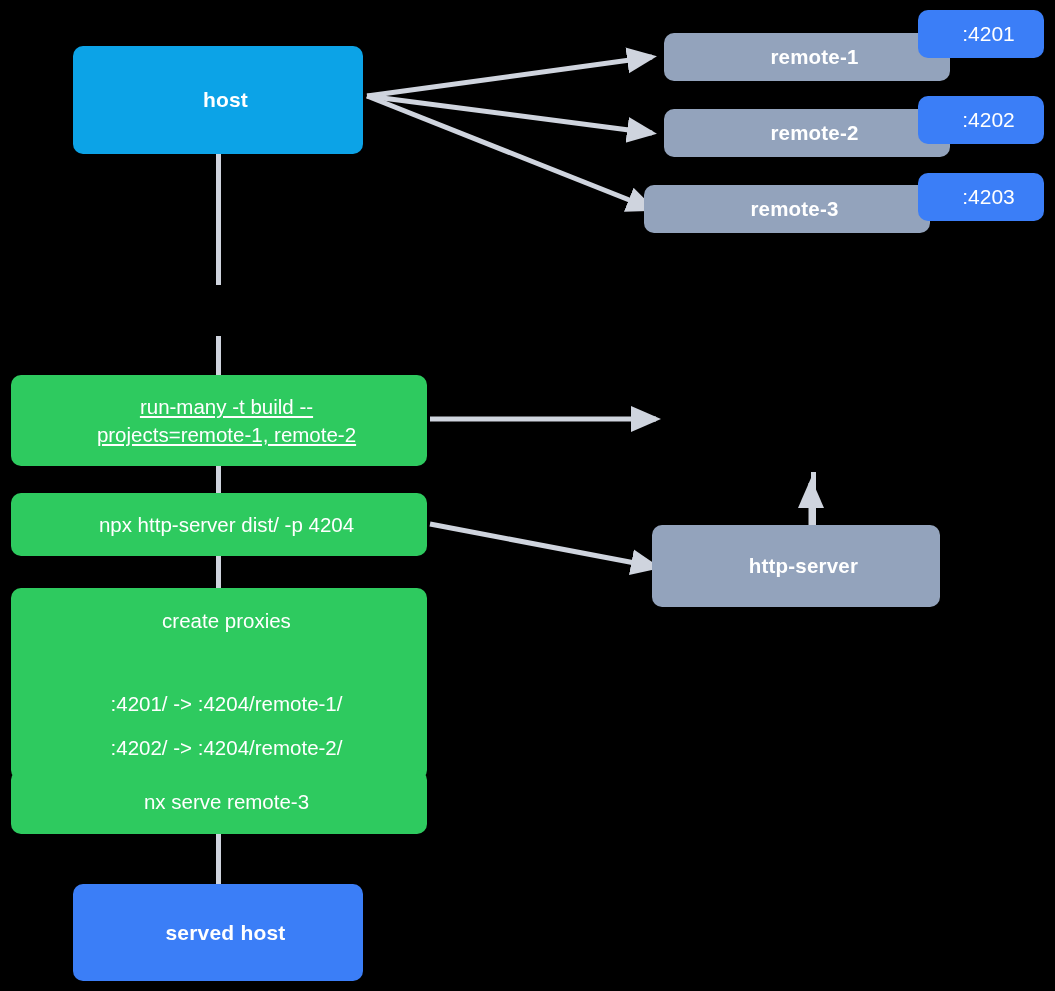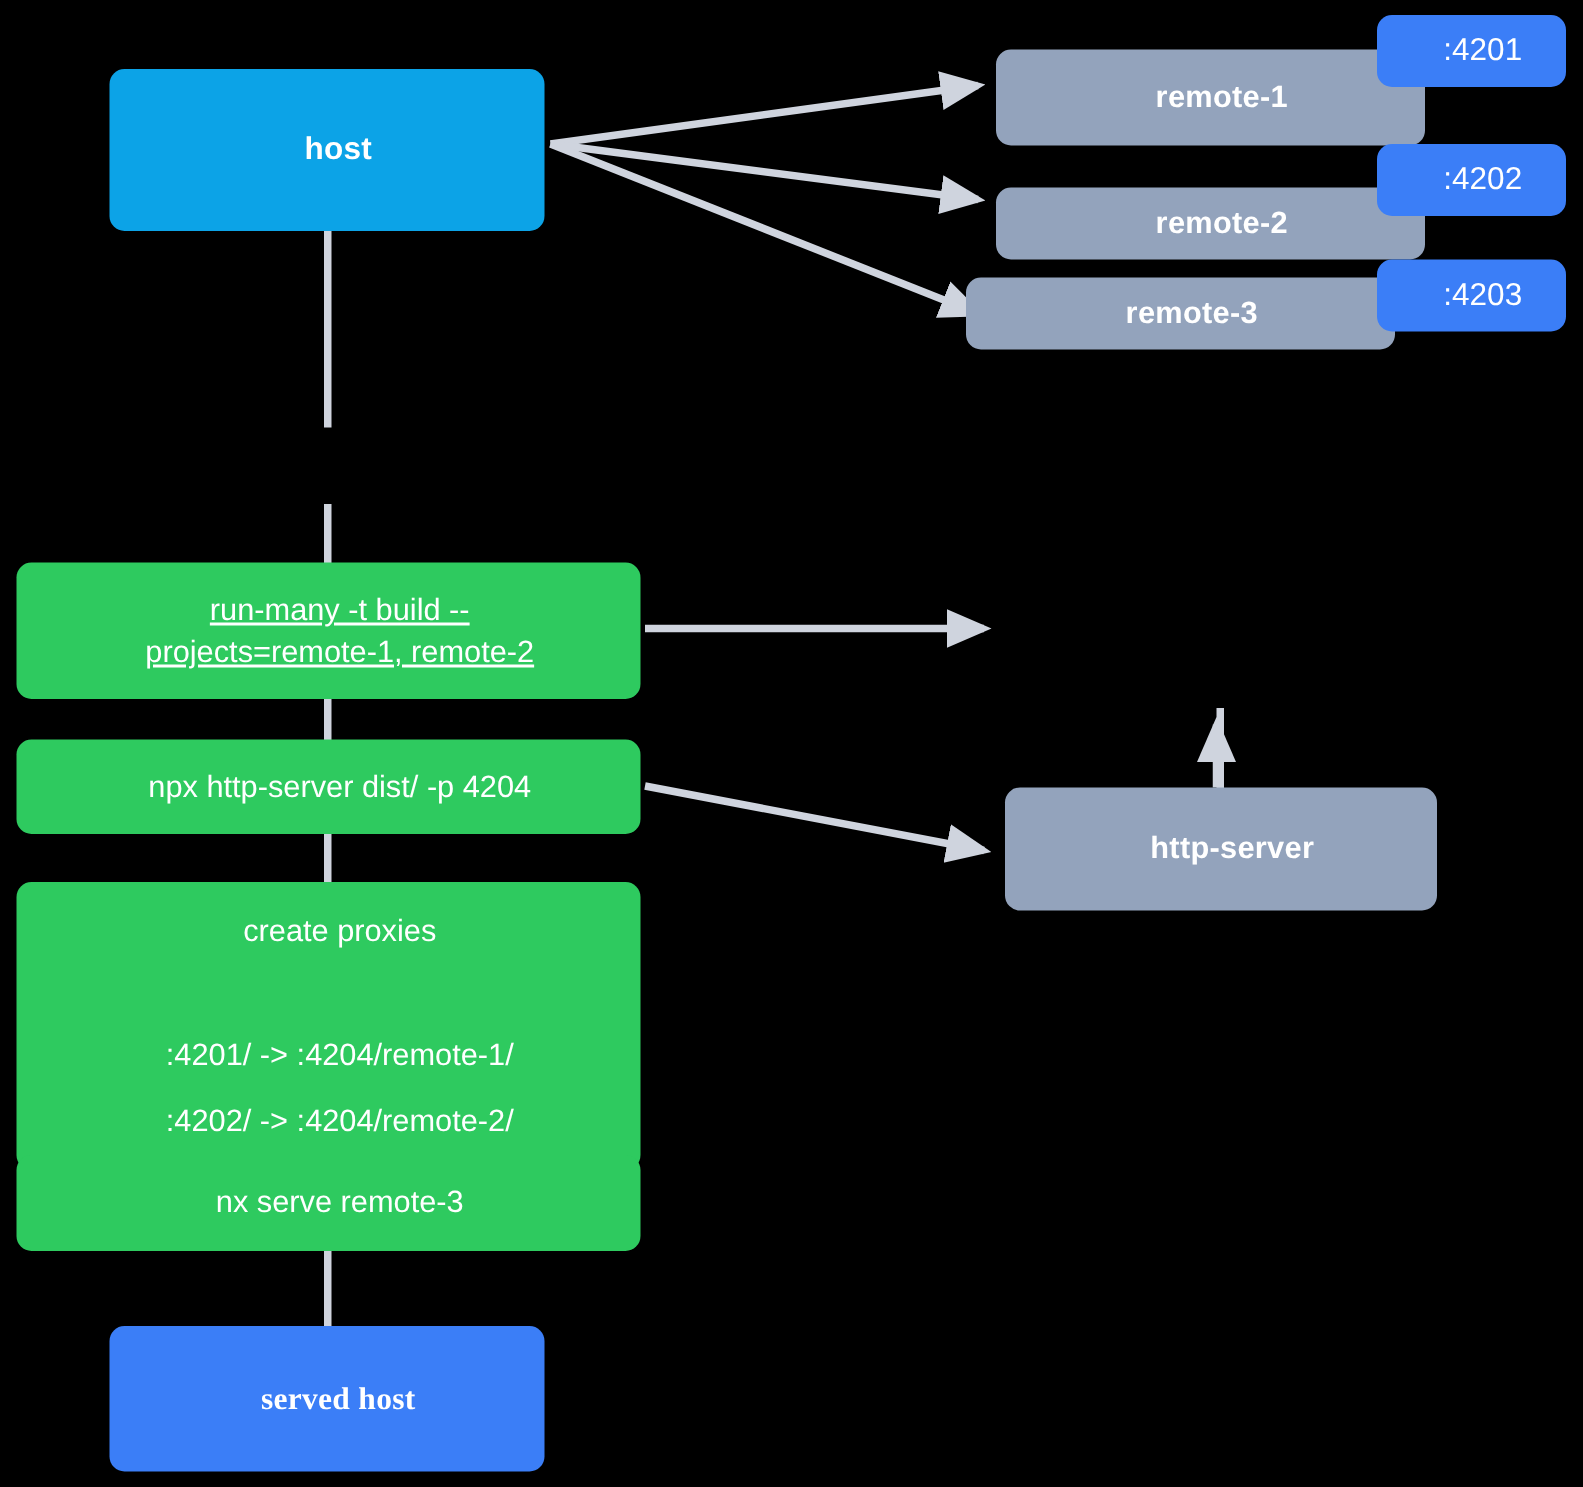--- a/index.html
+++ b/index.html
@@ -129,28 +129,28 @@
       <line x1="430" y1="419" x2="656" y2="419" marker-end="url(#arrowhead)"></line>
       <line x1="430" y1="524" x2="656" y2="567" marker-end="url(#arrowhead)"></line>
       <line x1="811" y1="525" x2="811" y2="483" marker-end="url(#arrowhead-up)"></line>
     </g>
   </svg>
 
   <div class="node node-host" style="left:73px; top:46px; width:290px; height:108px;">
     <span>host</span>
   </div>
 
-  <div class="node node-gray" style="left:664px; top:33px; width:286px; height:64px;">
+  <div class="node node-gray" style="left:664px; top:33px; width:286px; height:48px;">
     <span>remote-1</span>
   </div>
   <div class="node node-badge" style="left:918px; top:10px; width:126px; height:48px;">
     <span>:4201</span>
   </div>
 
-  <div class="node node-gray" style="left:664px; top:125px; width:286px; height:48px;align-items:center;">
+  <div class="node node-gray" style="left:664px; top:109px; width:286px; height:48px;align-items:center;">
     <span>remote-2</span>
   </div>
   <div class="node node-badge" style="left:918px; top:96px; width:126px; height:48px;">
     <span>:4202</span>
   </div>
 
   <div class="node node-gray" style="left:644px; top:185px; width:286px; height:48px;">
     <span>remote-3</span>
   </div>
   <div class="node node-badge" style="left:918px; top:173px; width:126px; height:48px;">
@@ -171,22 +171,22 @@
     <span class="cmd-line">create proxies</span>
     <span class="cmd-gap"></span>
     <span class="cmd-line">:4201/ -&gt; :4204/remote-1/</span>
     <span class="cmd-line">:4202/ -&gt; :4204/remote-2/</span>
   </div>
 
   <div class="node node-cmd" style="left:11px; top:770px; width:416px; height:64px;">
     <span class="cmd-line">nx serve remote-3</span>
   </div>
 
-  <div class="node node-served" style="left:73px; top:884px; width:290px; height:97px;font-family:Liberation Serif, serif;">
+  <div class="node node-served" style="left:73px; top:884px; width:290px; height:97px;">
     <span>served host</span>
   </div>
 
 
-  <div class="node node-gray" style="left:670px; top:525px; width:288px; height:82px;">
+  <div class="node node-gray" style="left:652px; top:525px; width:288px; height:82px;">
     <span>http-server</span>
   </div>
 
 </div>
 
 </body></html>

